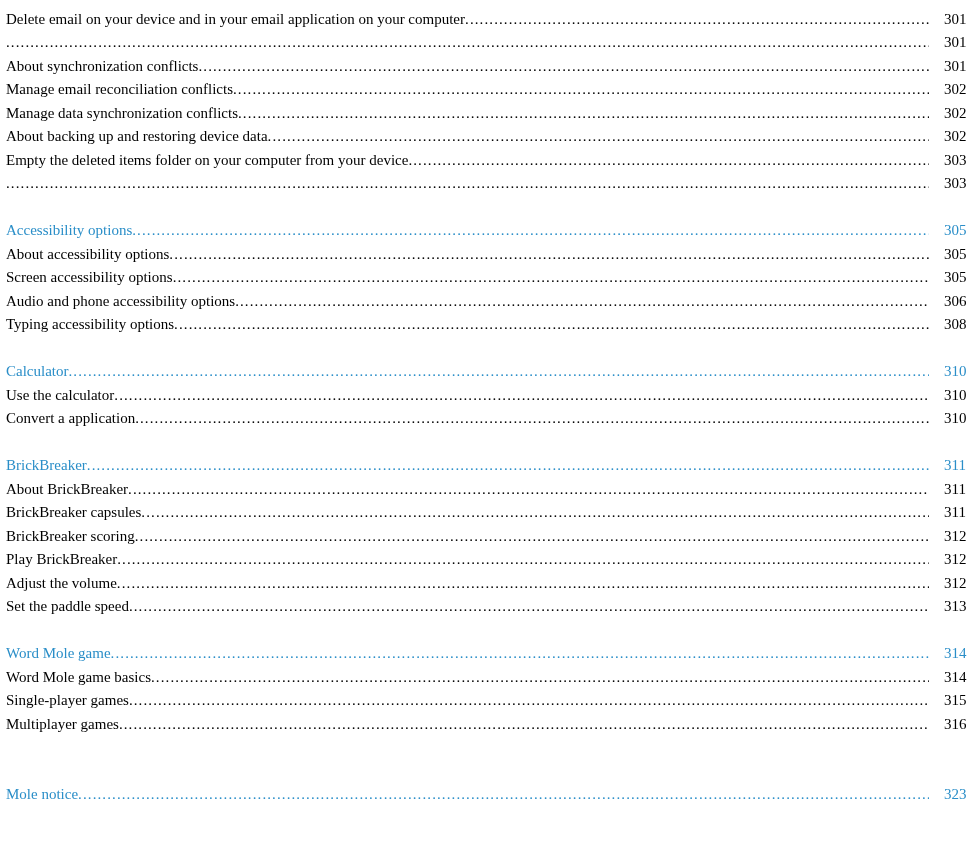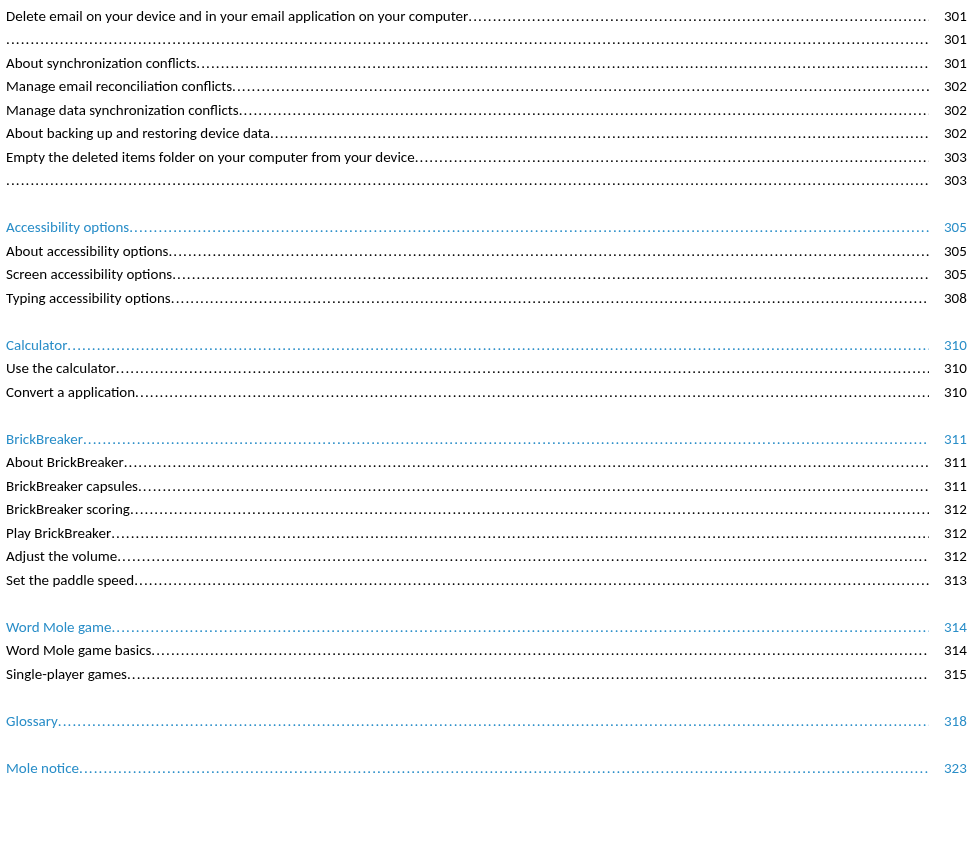--- a/index.html
+++ b/index.html
@@ -6,24 +6,25 @@
     body {
       width: 974px;
       background: #fff;
       font-family: Calibri, "Segoe UI", Arial, sans-serif;
       font-size: 15px;
       color: #000;
       padding: 4px 0 10px 6px;
     }
     .toc-row {
       display: flex;
-      align-items: center;
+      align-items: flex-end;
       height: 23.5px;
       white-space: nowrap;
       overflow: hidden;
+      font-family: Liberation Serif, serif;
     }
     .toc-title {
       flex: 0 0 auto;
     }
     .toc-dots {
       flex: 1 1 auto;
       overflow: hidden;
       letter-spacing: 1.1px;
     }
     .toc-dots::after {
@@ -99,20 +100,25 @@
       <span class="toc-title">About accessibility options</span>
       <span class="toc-dots"></span>
       <span class="toc-page">305</span>
     </div>
     <div class="toc-row">
       <span class="toc-title">Screen accessibility options</span>
       <span class="toc-dots"></span>
       <span class="toc-page">305</span>
     </div>
     <div class="toc-row">
+      <span class="toc-title">Audio and phone accessibility options</span>
+      <span class="toc-dots"></span>
+      <span class="toc-page">306</span>
+    </div>
+    <div class="toc-row">
       <span class="toc-title">Typing accessibility options</span>
       <span class="toc-dots"></span>
       <span class="toc-page">308</span>
     </div>
     <div class="spacer"></div>
     <div class="toc-row heading-row">
       <span class="toc-title">Calculator</span>
       <span class="toc-dots"></span>
       <span class="toc-page">310</span>
     </div>
@@ -171,25 +177,25 @@
     <div class="toc-row">
       <span class="toc-title">Word Mole game basics</span>
       <span class="toc-dots"></span>
       <span class="toc-page">314</span>
     </div>
     <div class="toc-row">
       <span class="toc-title">Single-player games</span>
       <span class="toc-dots"></span>
       <span class="toc-page">315</span>
     </div>
-    <div class="spacer"></div>
-    <div class="toc-row heading-row">
-      <span class="toc-title">Glossary</span>
-      <span class="toc-dots"></span>
-      <span class="toc-page">318</span>
-    </div>
+    <div class="toc-row">
+      <span class="toc-title">Multiplayer games</span>
+      <span class="toc-dots"></span>
+      <span class="toc-page">316</span>
+    </div>
+    <div class="spacer"></div>
     <div class="spacer"></div>
     <div class="toc-row heading-row">
       <span class="toc-title">Mole notice</span>
       <span class="toc-dots"></span>
       <span class="toc-page">323</span>
     </div>
   </div>
 
 </body></html>

